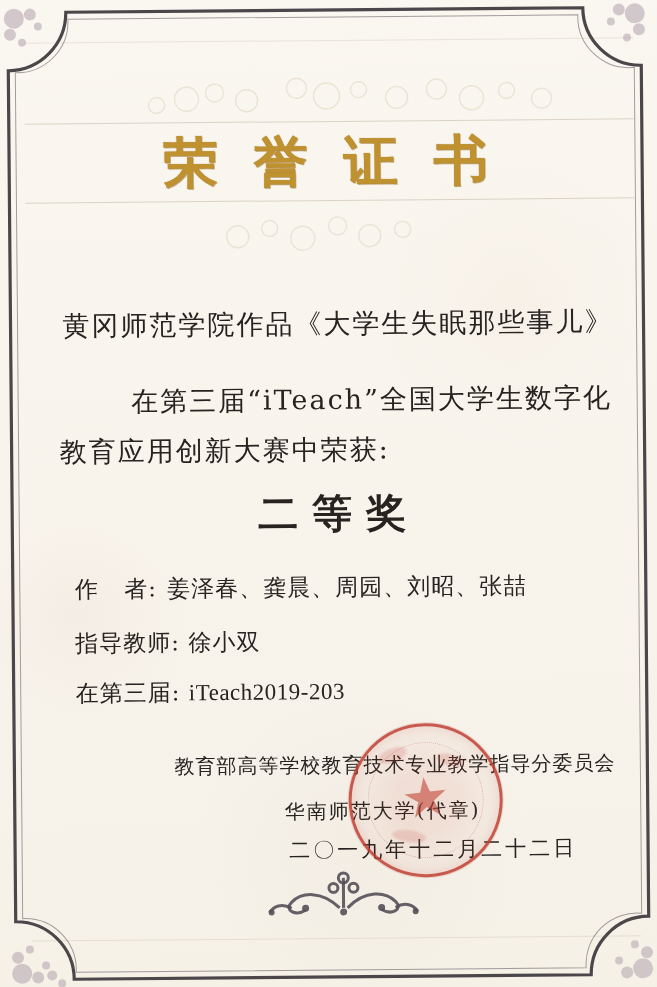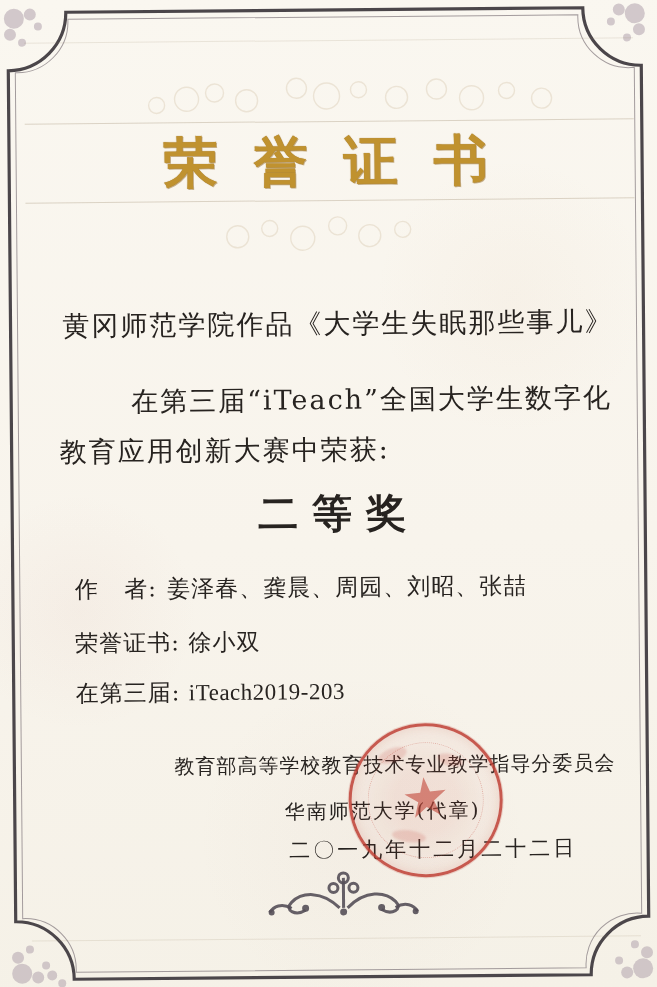--- a/index.html
+++ b/index.html
@@ -146,21 +146,21 @@
 
     <div class="meta authors">
       <span class="jlabel">
         <span>作</span>
         <span>者:</span>
       </span>
       <span>姜泽春、龚晨、周园、刘昭、张喆</span>
     </div>
 
     <div class="meta advisor">
-      <span>荣誉证书:</span>
+      <span>指导教师:</span>
       <span>徐小双</span>
     </div>
 
     <div class="meta certno">
       <span>在第三届:</span>
       <span class="latin">iTeach2019-203</span>
     </div>
 
     <div class="issuer1">教育部高等学校教育技术专业教学指导分委员会</div>
     <div class="issuer2">华南师范大学(代章)</div>

